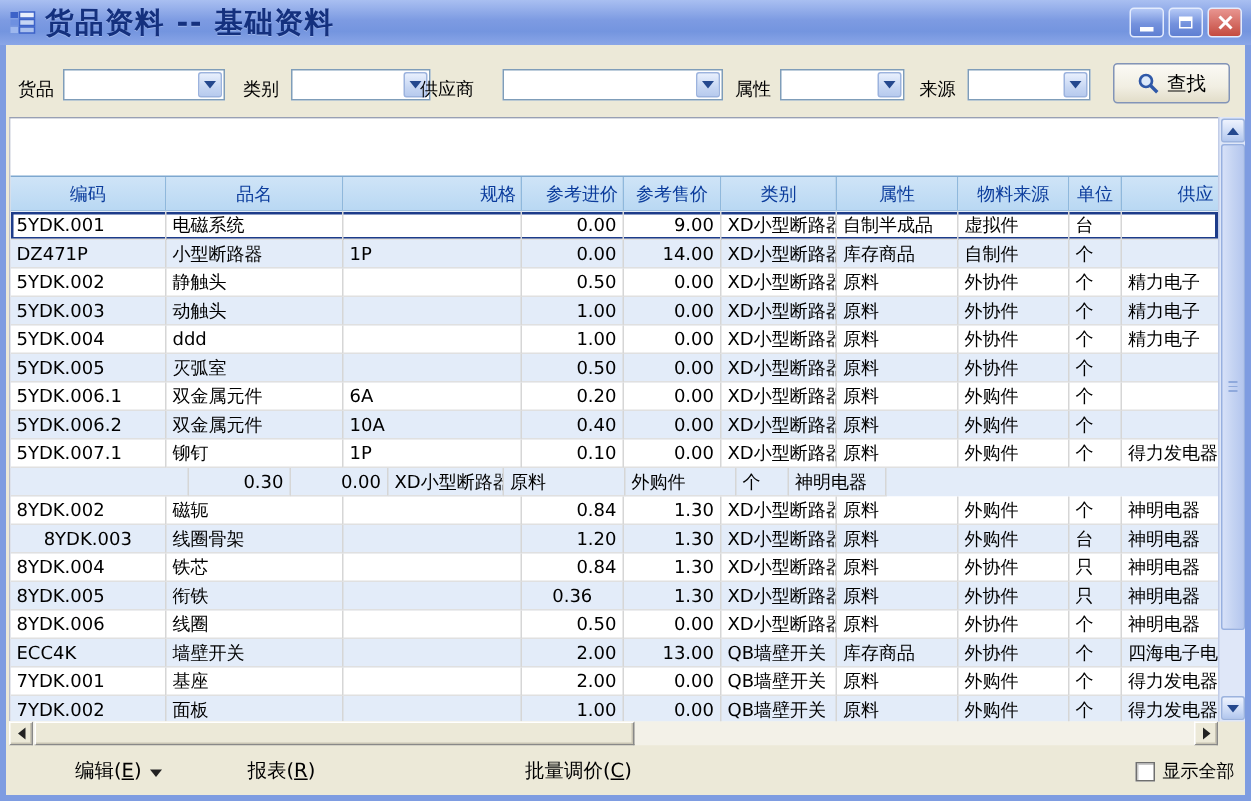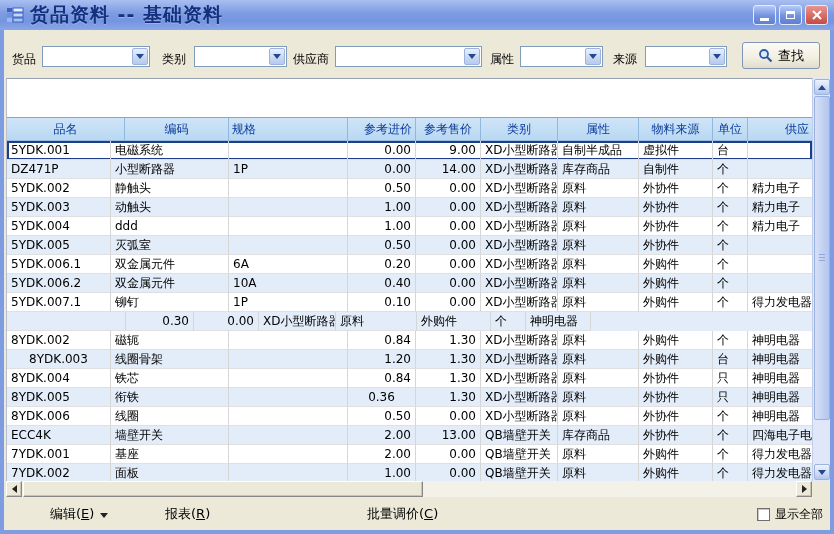--- a/index.html
+++ b/index.html
@@ -139,21 +139,21 @@
       </div>
 
       <span class="flabel" style="left:158px">类别</span>
       <div class="combo" style="left:190px;width:93px">
         <span class="combo-value"></span>
         <span class="combo-btn">
             <span class="tri-down"></span>
           </span>
       </div>
 
-      <span class="flabel" style="left:289px">供应商</span>
+      <span class="flabel" style="left:276px">供应商</span>
       <div class="combo" style="left:331px;width:147px">
         <span class="combo-value"></span>
         <span class="combo-btn">
             <span class="tri-down"></span>
           </span>
       </div>
 
       <span class="flabel" style="left:486px">属性</span>
       <div class="combo" style="left:516px;width:83px">
         <span class="combo-value"></span>
@@ -175,23 +175,23 @@
           <circle cx="6" cy="6" r="4" fill="#dce9fa" stroke="#2f58a8" stroke-width="1.8"></circle>
           <line x1="9" y1="9" x2="13.5" y2="13.5" stroke="#2f58a8" stroke-width="2.2"></line>
         </svg>
         <span>查找</span>
       </button>
     </div>
 
     <div class="gridwrap">
       <div class="blankstrip"></div>
       <div class="ghead">
+          <div class="hcell" style="width: 104px; text-align: center;">编码</div>
           <div class="hcell" style="width: 118px; text-align: center;">品名</div>
-          <div class="hcell" style="width: 104px; text-align: center;">编码</div>
-          <div class="hcell" style="width: 119px; text-align: left;">规格</div>
+          <div class="hcell" style="width: 119px; text-align: right;">规格</div>
           <div class="hcell" style="width: 68px; text-align: right;">参考进价</div>
           <div class="hcell" style="width: 65px; text-align: center;">参考售价</div>
           <div class="hcell" style="width: 77px; text-align: center;">类别</div>
           <div class="hcell" style="width: 81px; text-align: center;">属性</div>
           <div class="hcell" style="width: 74px; text-align: center;">物料来源</div>
           <div class="hcell" style="width: 35px; text-align: center;">单位</div>
           <div class="hcell" style="width: 65px; text-align: right;">供应</div>
         </div>
       <div class="gbody">
           <div class="grow selected">
@@ -432,21 +432,21 @@
     </div>
 
     <div class="bottombar">
       <span class="fbtn" style="left:46px">
         <span><span>编辑(</span><u>E</u><span>)</span></span>
         <span class="tri-dn-black"></span>
       </span>
       <span class="fbtn" style="left:161px">
         <span><span>报表(</span><u>R</u><span>)</span></span>
       </span>
-      <span class="fbtn" style="left:363px">
+      <span class="fbtn" style="left:346px">
         <span><span>批量调价(</span><u>C</u><span>)</span></span>
       </span>
       <span class="showall">
         <span class="cbox"></span>
         <span>显示全部</span>
       </span>
     </div>
 
   </div>
 </div>

